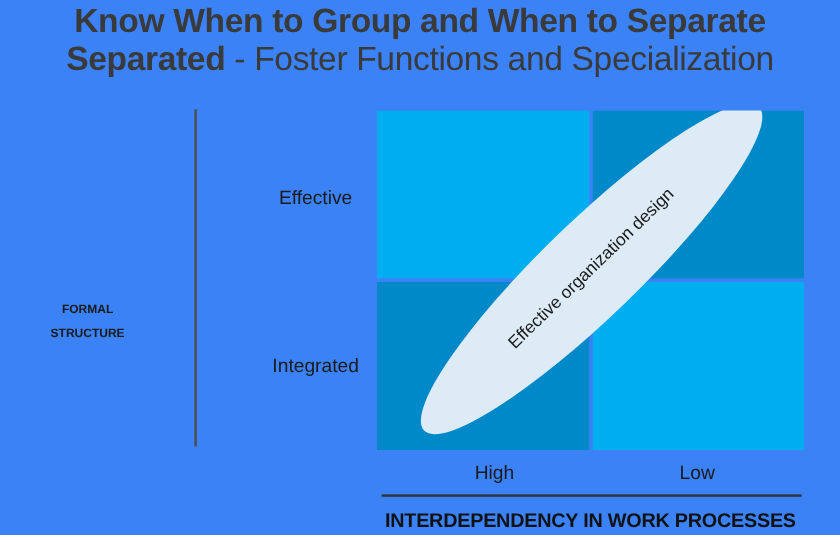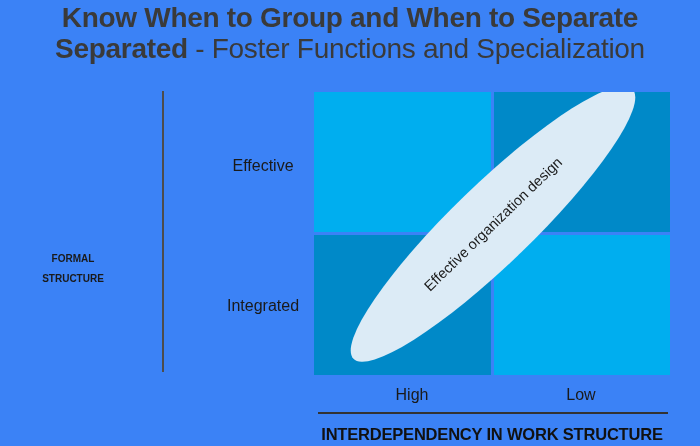--- a/index.html
+++ b/index.html
@@ -137,15 +137,15 @@
     <div class="quad" style="background: rgb(0, 137, 200);"></div>
     <div class="quad" style="background: rgb(0, 174, 239);"></div>
     <div class="ellipse" style="background: rgb(220, 235, 246);">
       <span class="ellipse-label">Effective organization design</span>
     </div>
   </div>
 
   <div class="col-label high">High</div>
   <div class="col-label low">Low</div>
   <div class="x-axis-line"></div>
-  <div class="x-axis-title">INTERDEPENDENCY IN WORK STRUCTURE</div>
+  <div class="x-axis-title">INTERDEPENDENCY IN WORK PROCESSES</div>
 
 </div>
 
 </body></html>

